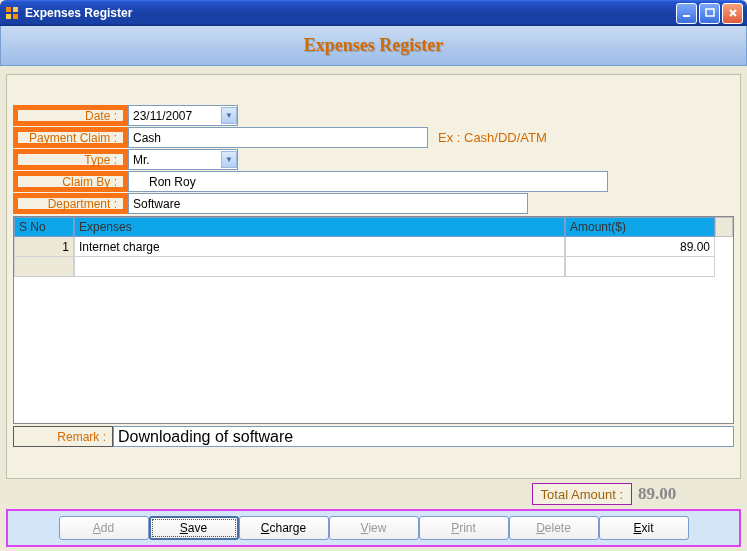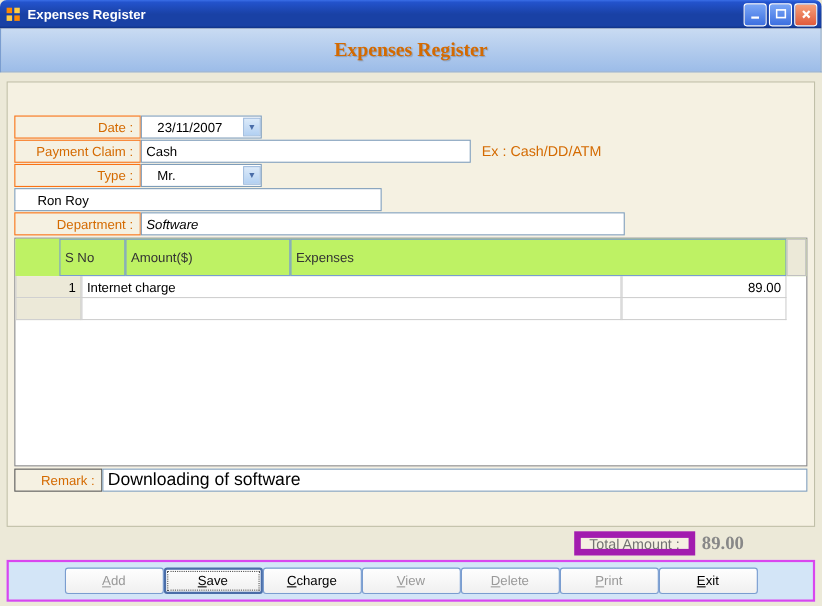--- a/index.html
+++ b/index.html
@@ -75,21 +75,21 @@
 
 .field-row {
   display: flex;
   align-items: stretch;
   margin-left: 6px;
   margin-bottom: 1px;
   height: 21px;
 }
 .field-label {
   width: 115px;
-  border: 1px solid #f97316;
+  border: 5px solid #f97316;
   background: #f5f1e2;
   color: #d46a00;
   font-weight: normal;
   display: flex;
   align-items: center;
   justify-content: flex-end;
   padding-right: 6px;
   font-size: 12px;
 }
 .field-input {
@@ -100,21 +100,21 @@
   font-size: 12px;
   height: 21px;
 }
 .combo {
   border: 1px solid #7f9db9;
   background: white;
   height: 21px;
   display: flex;
   align-items: center;
   justify-content: space-between;
-  padding-left: 14px;
+  padding-left: 4px;
   font-size: 12px;
 }
 .combo-arrow {
   width: 16px;
   height: 17px;
   background: linear-gradient(to bottom, #dceaf9, #b2d0f2);
   border: 1px solid #9bb9dd;
   display: flex;
   align-items: center;
   justify-content: center;
@@ -132,23 +132,22 @@
 .grid-wrap {
   margin: 2px 6px 0 6px;
   border: 1px solid #888;
   height: 208px;
   background: white;
   display: flex;
   flex-direction: column;
 }
 .grid-header {
   display: flex;
-  background: #bef264;
-  height: 34px;
-  padding-left: 40px;
+  background: #0ea5e9;
+  height: 20px;
 }
 .grid-header .gh {
   border: 1px solid #7a9dd0;
   padding: 2px 4px;
   font-size: 12px;
   color: #333;
   display: flex;
   align-items: center;
 }
 .gh-sno { width: 60px; }
@@ -176,21 +175,21 @@
 .gc-exp { flex: 1; }
 .gc-amt { width: 150px; justify-content: flex-end; }
 .gc-scroll-space { width: 18px; border: none; }
 
 .remark-row {
   display: flex;
   margin: 2px 6px 0 6px;
   height: 21px;
 }
 .remark-label {
-  width: 80px;
+  width: 100px;
   border: 1px solid #5a5a5a;
   background: #f5f1e2;
   color: #d46a00;
   display: flex;
   align-items: center;
   justify-content: flex-end;
   padding-right: 6px;
   font-size: 12px;
 }
 .remark-input {
@@ -202,23 +201,23 @@
   height: 21px;
 }
 
 .total-row {
   display: flex;
   justify-content: flex-end;
   margin: 4px 4px 0 0;
   height: 22px;
 }
 .total-label {
-  border: 6px solid #a21caf;
+  border: 1px solid #a21caf;
   background: #f5f1e2;
-  color: #737373;
+  color: #a16207;
   padding: 2px 8px;
   font-size: 13px;
   display: flex;
   align-items: center;
 }
 .total-value {
   width: 105px;
   color: #888;
   font-family: Georgia, serif;
   font-size: 17px;
@@ -312,33 +311,34 @@
 
     <div class="field-row">
       <div class="field-label">Type :</div>
       <div class="combo" style="width:110px">
         <span>Mr.</span>
         <div class="combo-arrow">▼</div>
       </div>
     </div>
 
     <div class="field-row">
-      <input class="field-input" style="width: 334px; padding-left: 20px;" value="Ron Roy">
+      <div class="field-label">Claim By :</div>
+      <input class="field-input" style="width: 480px; padding-left: 20px;" value="Ron Roy">
     </div>
 
     <div class="field-row">
       <div class="field-label">Department :</div>
-      <input class="field-input" style="width: 440px; font-style: italic;" value="Software">
+      <input class="field-input" style="width: 400px;" value="Software">
     </div>
 
     <div class="grid-wrap">
       <div class="grid-header">
         <div class="gh gh-sno">S No</div>
+        <div class="gh gh-exp">Expenses</div>
         <div class="gh gh-amt">Amount($)</div>
-        <div class="gh gh-exp">Expenses</div>
         <div class="gh-scroll"></div>
       </div>
       <div class="grid-body">
         <div class="grid-row">
           <div class="gc gc-sno">1</div>
           <div class="gc gc-exp">Internet charge</div>
           <div class="gc gc-amt">89.00</div>
           <div class="gc-scroll-space"></div>
         </div>
         <div class="grid-row">
@@ -360,17 +360,17 @@
   <div class="total-row">
     <div class="total-label">Total Amount :</div>
     <div class="total-value">89.00</div>
   </div>
 
   <div class="button-bar">
     <button class="btn disabled"><span class="u">A</span><span>dd</span></button>
     <button class="btn focused"><span class="u">S</span><span>ave</span></button>
     <button class="btn"><span class="u">C</span><span>charge</span></button>
     <button class="btn disabled"><span class="u">V</span><span>iew</span></button>
+    <button class="btn disabled"><span class="u">P</span><span>rint</span></button>
     <button class="btn disabled"><span class="u">D</span><span>elete</span></button>
-    <button class="btn disabled"><span class="u">P</span><span>rint</span></button>
     <button class="btn"><span class="u">E</span><span>xit</span></button>
   </div>
 </div>
 
 </body></html>

